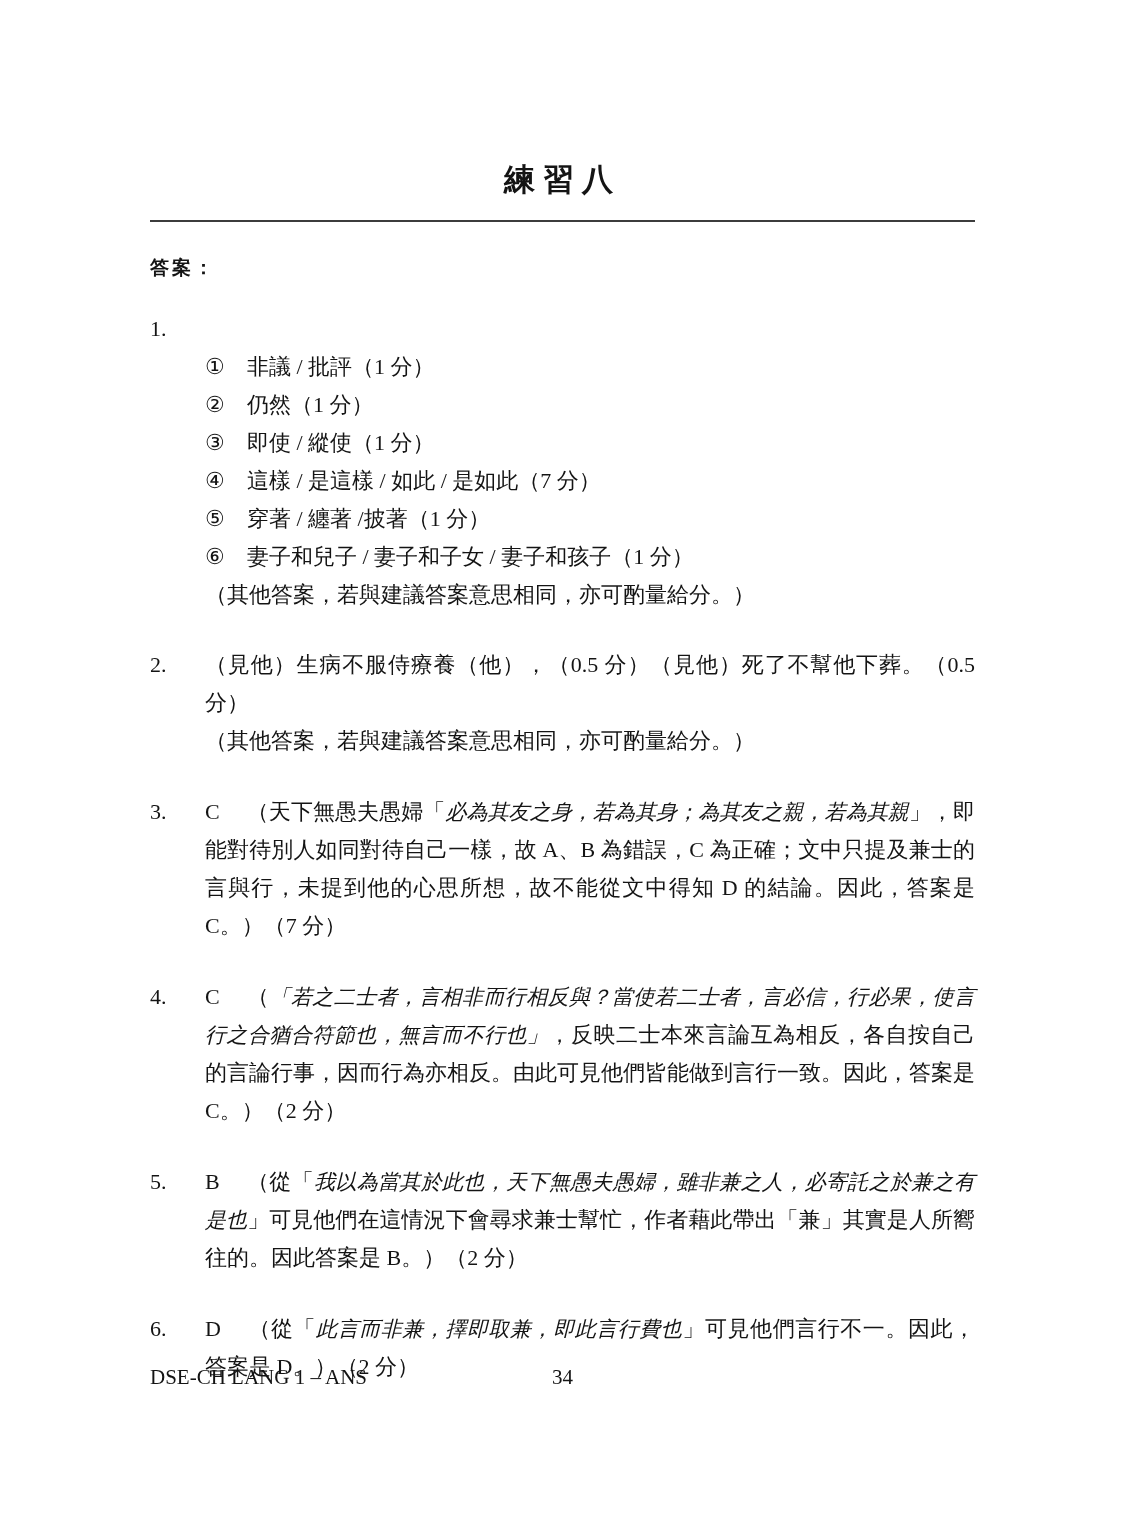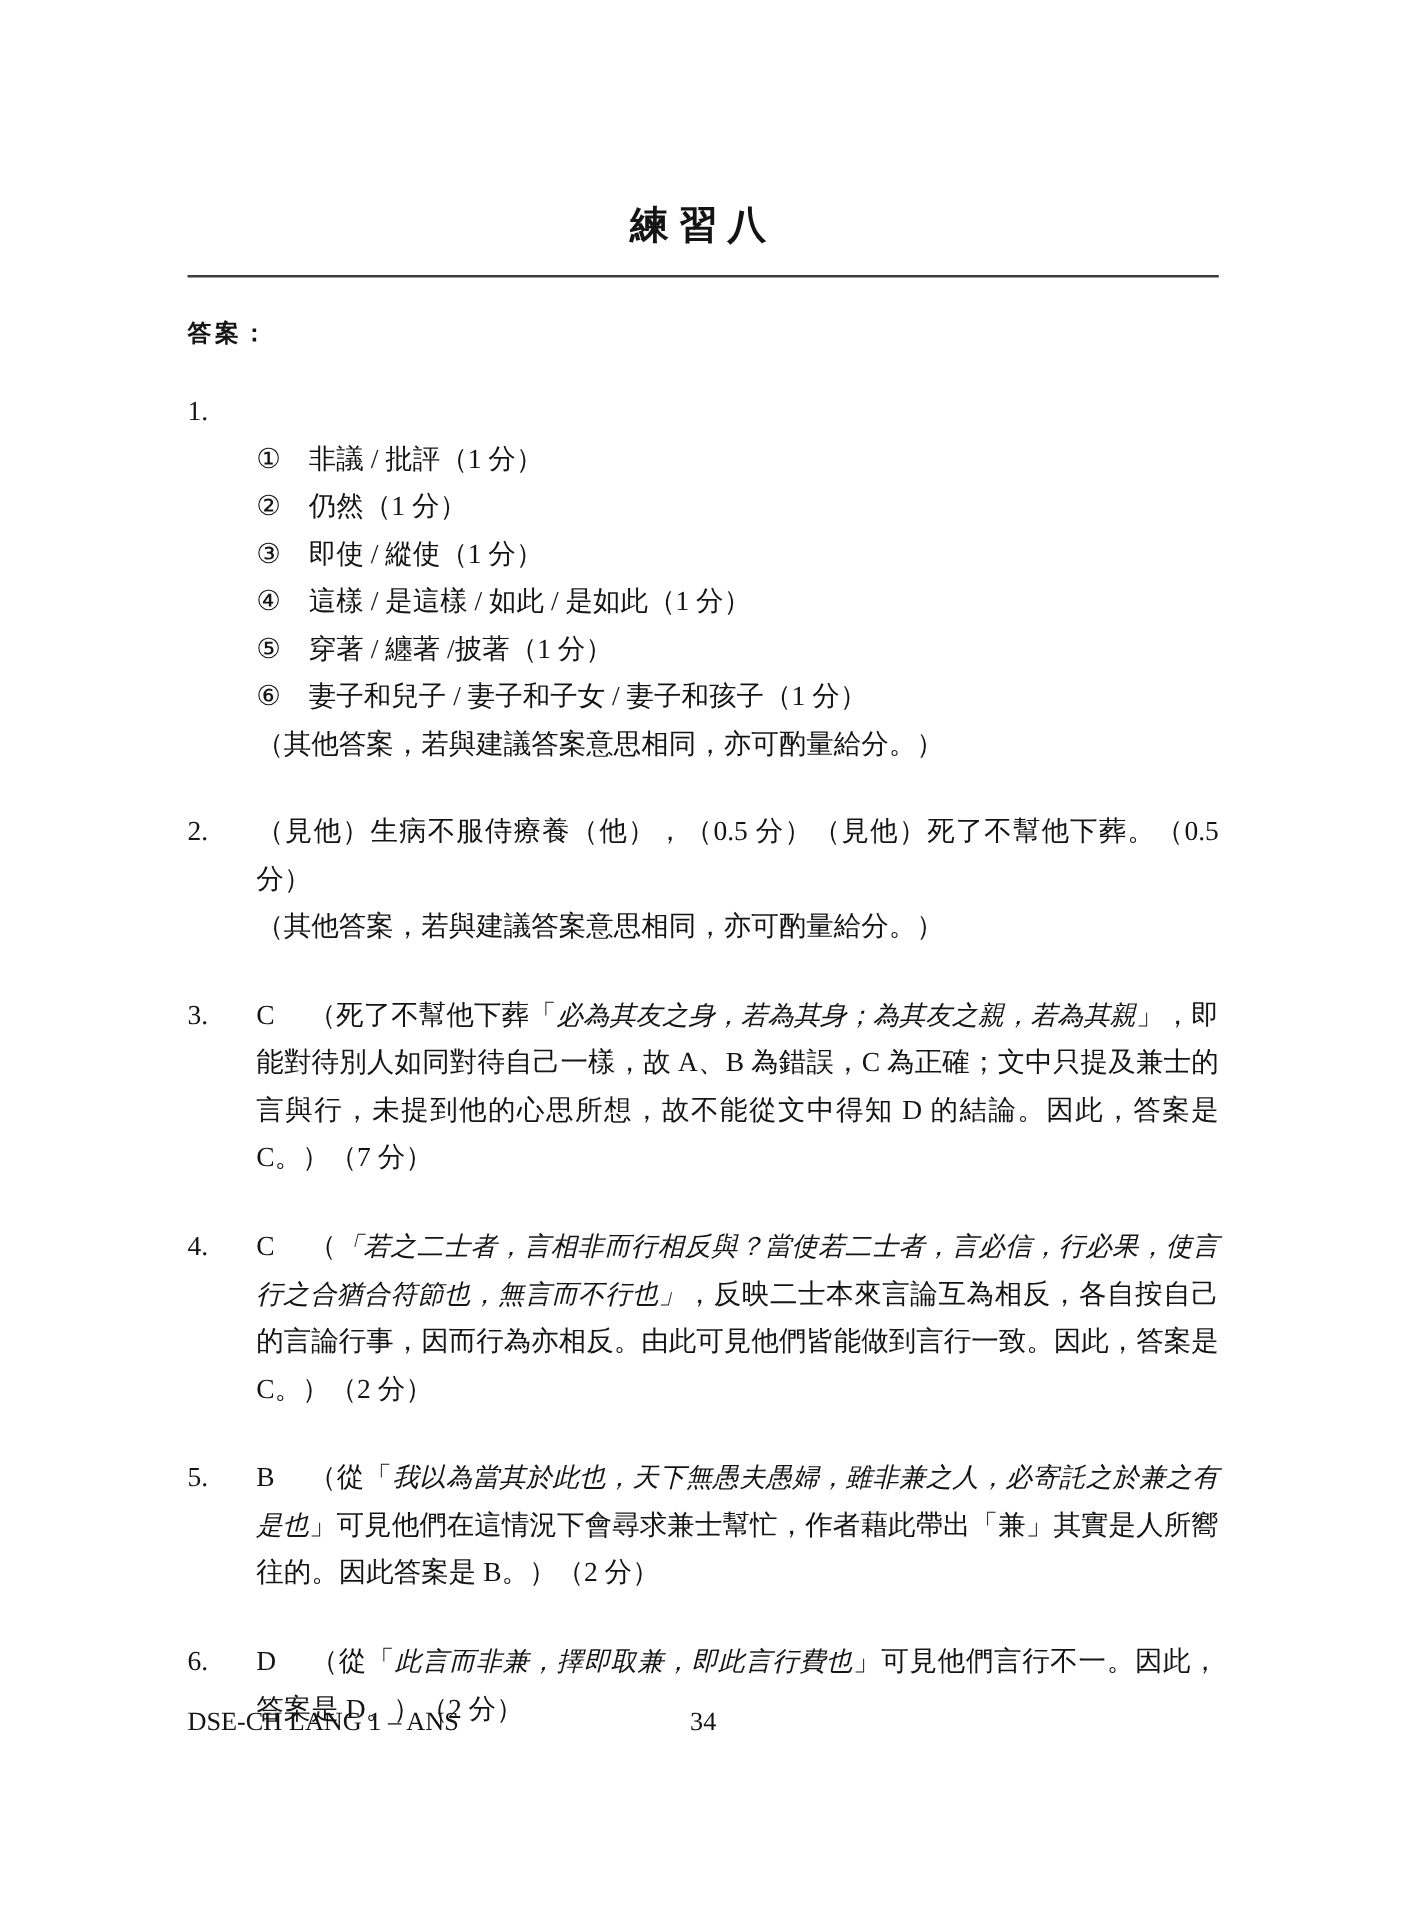--- a/index.html
+++ b/index.html
@@ -57,21 +57,21 @@
     <div class="item">
       <span class="marker">②</span>
       <span class="itext">仍然（1 分）</span>
     </div>
     <div class="item">
       <span class="marker">③</span>
       <span class="itext">即使 / 縱使（1 分）</span>
     </div>
     <div class="item">
       <span class="marker">④</span>
-      <span class="itext">這樣 / 是這樣 / 如此 / 是如此（1 分）</span>
+      <span class="itext">這樣 / 是這樣 / 如此 / 是如此（7 分）</span>
     </div>
     <div class="item">
       <span class="marker">⑤</span>
       <span class="itext">穿著 / 纏著 /披著（1 分）</span>
     </div>
     <div class="item">
       <span class="marker">⑥</span>
       <span class="itext">妻子和兒子 / 妻子和子女 / 妻子和孩子（1 分）</span>
     </div>
     <div class="note">（其他答案，若與建議答案意思相同，亦可酌量給分。）</div>
@@ -81,21 +81,21 @@
     <div class="qnum-col">2.</div>
     <div class="qbody">
       <div class="jline">（見他）生病不服侍療養（他），（0.5 分）（見他）死了不幫他下葬。（0.5 分）</div>
       <div>（其他答案，若與建議答案意思相同，亦可酌量給分。）</div>
     </div>
   </section>
 
   <section class="q qrow q3">
     <div class="qnum-col">3.</div>
     <p class="qtext">
-      <span class="ans-letter">C</span><span>（死了不幫他下葬「</span><span class="kai">必為其友之身，若為其身；為其友之親，若為其親</span><span>」，即能對待別人如同對待自己一樣，故 A、B 為錯誤，C 為正確；文中只提及兼士的言與行，未提到他的心思所想，故不能從文中得知 D 的結論。因此，答案是 C。）（7 分）</span>
+      <span class="ans-letter">C</span><span>（天下無愚夫愚婦「</span><span class="kai">必為其友之身，若為其身；為其友之親，若為其親</span><span>」，即能對待別人如同對待自己一樣，故 A、B 為錯誤，C 為正確；文中只提及兼士的言與行，未提到他的心思所想，故不能從文中得知 D 的結論。因此，答案是 C。）（7 分）</span>
     </p>
   </section>
 
   <section class="q qrow q4">
     <div class="qnum-col">4.</div>
     <p class="qtext">
       <span class="ans-letter">C</span><span>（</span><span class="kai">「若之二士者，言相非而行相反與？當使若二士者，言必信，行必果，使言行之合猶合符節也，無言而不行也」</span><span>，反映二士本來言論互為相反，各自按自己的言論行事，因而行為亦相反。由此可見他們皆能做到言行一致。因此，答案是 C。）（2 分）</span>
     </p>
   </section>
 

